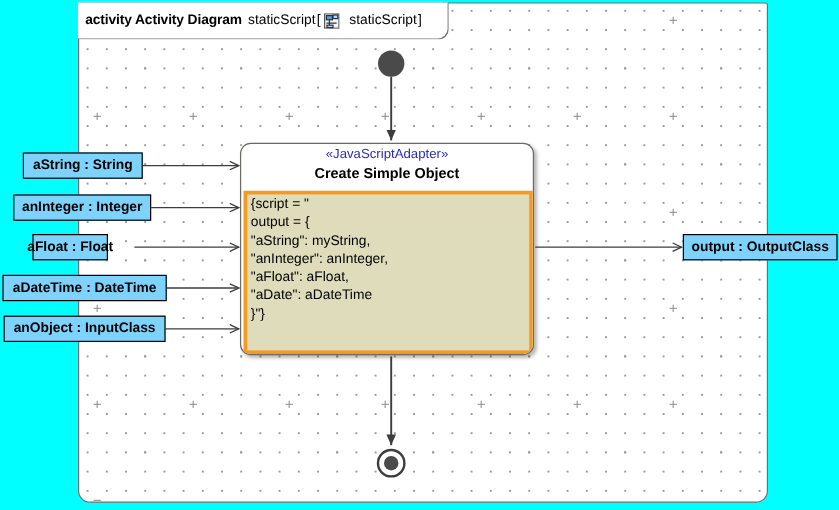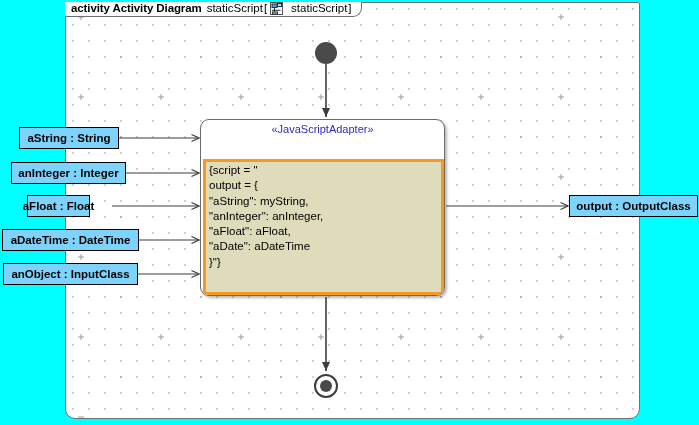--- a/index.html
+++ b/index.html
@@ -45,29 +45,29 @@
     position: absolute;
     left: 0; top: 0; right: 0; bottom: 0;
     pointer-events: none;
   }
 
   
   #frame-title {
     position: absolute;
     left: 65px;
     top: 2px;
-    height: 15px;
+    height: 31px;
     background: #ffffff;
     border: 1px solid #6f6f6f;
     border-top: none;
     border-left: none;
     border-radius: 0 0 9px 0;
-    padding: 0 9px 0 6px;
+    padding: 0 21px 0 6px;
     display: flex;
-    align-items: flex-start;
+    align-items: center;
     white-space: nowrap;
     box-sizing: border-box;
     font-size: 11.5px;
     color: #000000;
     z-index: 6;
   }
   #frame-title .kw {
     font-weight: bold;
     letter-spacing: -0.1px;
   }
@@ -292,20 +292,21 @@
     <line x1="137" y1="274" x2="199" y2="274" stroke="#3d3d3d" stroke-width="1.1" marker-end="url(#openArrow)"></line>
 
     <line x1="446" y1="206" x2="568" y2="206" stroke="#3d3d3d" stroke-width="1.1" marker-end="url(#openArrow)"></line>
   </svg>
 
   <div id="initial-node"></div>
 
   <div id="action-node">
     <div id="action-header">
       <span id="action-stereotype">«JavaScriptAdapter»</span>
+      <span id="action-name">Create Simple Object</span>
     </div>
     <div id="script-box">
       <div class="script-line">{script = "</div>
       <div class="script-line">output = {</div>
       <div class="script-line">"aString": myString,</div>
       <div class="script-line">"anInteger": anInteger,</div>
       <div class="script-line">"aFloat": aFloat,</div>
       <div class="script-line">"aDate": aDateTime</div>
       <div class="script-line">}"}</div>
     </div>

